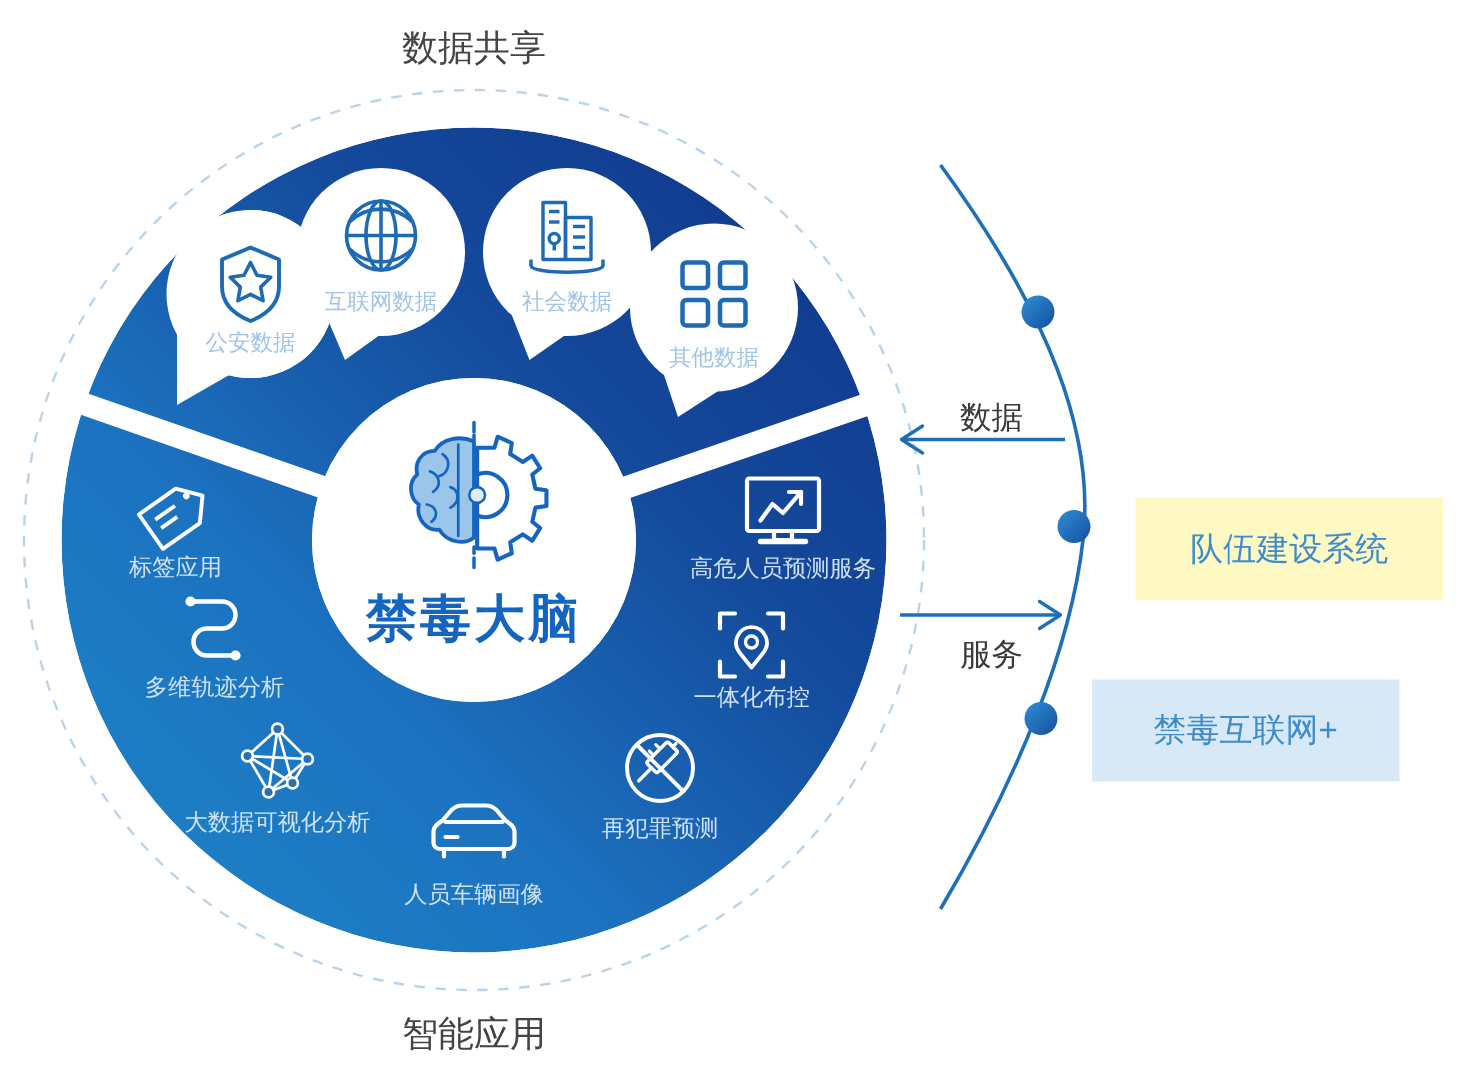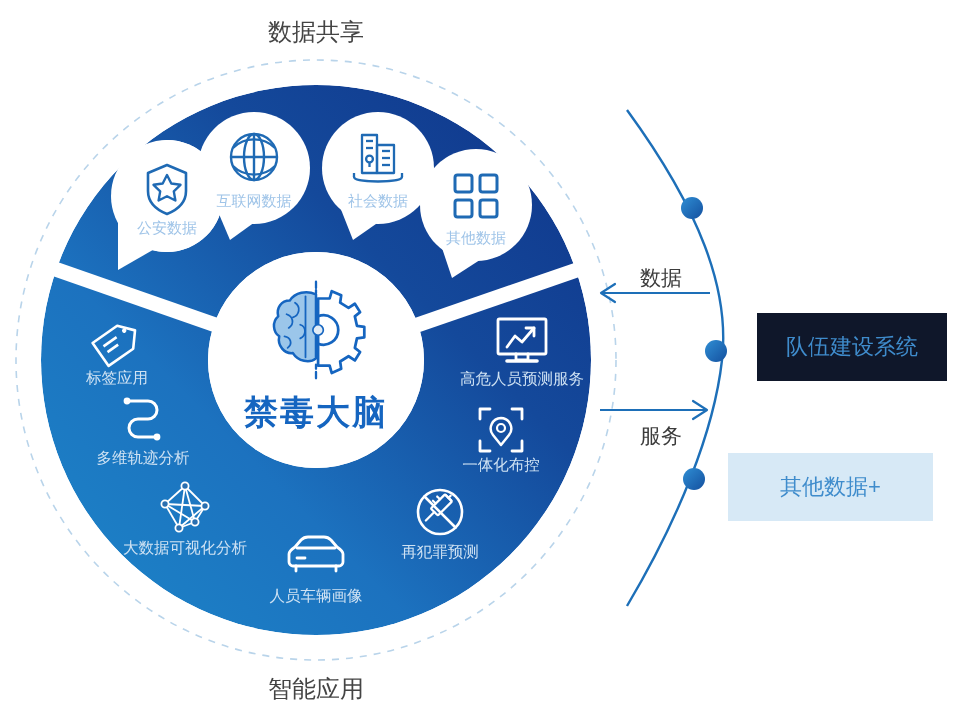--- a/index.html
+++ b/index.html
@@ -248,23 +248,23 @@
     </g>
 
     <g>
       <line x1="600" y1="410" x2="706" y2="410" stroke="#1d6fb8" stroke-width="2.2"></line>
       <polyline points="693,401 707,410 693,419" fill="none" stroke="#1d6fb8" stroke-width="2.2" stroke-linecap="round" stroke-linejoin="round"></polyline>
       <text class="flow-text" x="661" y="443" text-anchor="middle">服务</text>
     </g>
   </svg>
 
 
-  <div style="position:absolute;left:757px;top:313px;width:190px;height:68px;
-              background:#0f172a;display:flex;align-items:center;justify-content:center;">
+  <div style="position:absolute;left:757px;top:332px;width:205px;height:68px;
+              background:#fef9c3;display:flex;align-items:center;justify-content:center;">
     <span class="box-text" style="color:#3f8ccc;font-size:22px;">队伍建设系统</span>
   </div>
 
   <div style="position:absolute;left:728px;top:453px;width:205px;height:68px;
               background:#d7e9f6;display:flex;align-items:center;justify-content:center;">
-    <span class="box-text" style="color:#3f8ccc;font-size:22px;">其他数据+</span>
+    <span class="box-text" style="color:#3f8ccc;font-size:22px;">禁毒互联网+</span>
   </div>
 
 </div>
 
 </body></html>

